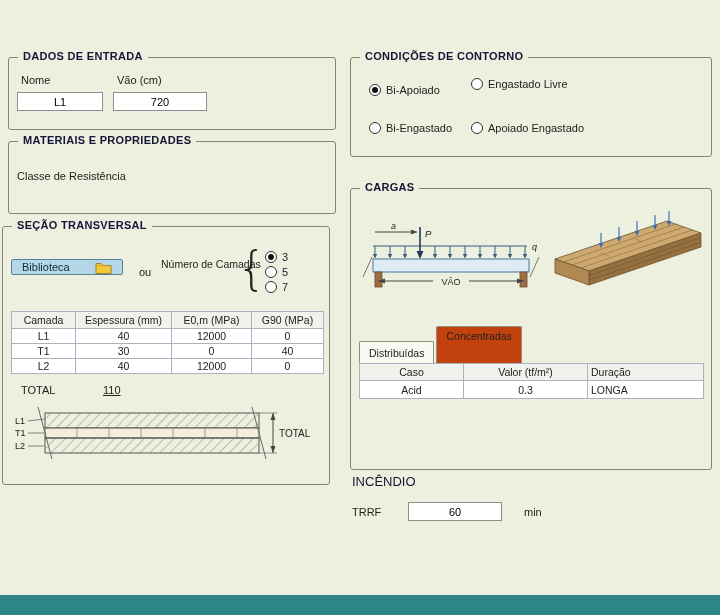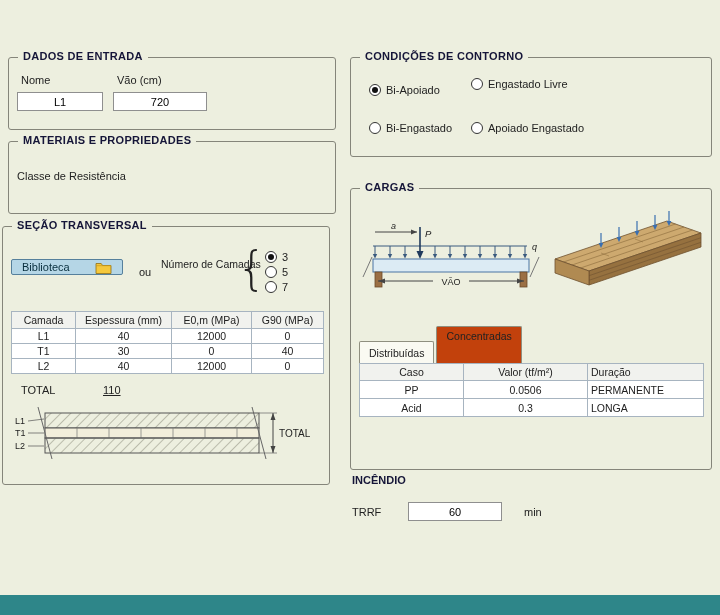--- a/index.html
+++ b/index.html
@@ -82,21 +82,21 @@
   .tab { box-sizing:border-box; font-size:10.5px; color:#222; background:#c2410c;
          border:1px solid #8f8f7f; border-bottom:none; padding:3px 9px 0;
          border-radius:2px 2px 0 0; height:37px; margin-right:2px; cursor:pointer; }
   .tab.active { background:#fafaf2; height:22px; padding-top:5px; }
 
   
   .diag { position:absolute; }
   #beam-svg  { left:8px;   top:32px; }
   #panel-svg { left:198px; top:14px; }
   #cross-svg { left:8px;   top:176px; }
-  .section-title { position:absolute; font-size:11px; font-weight:bold; color:#151538; }
+  .section-title { position:absolute; font-size:13px; font-weight:normal; color:#151538; }
   #incendio-title { left:352px; top:474px; }
   #lbl-trrf { left:352px; top:506px; }
   #inp-trrf { left:408px; top:502px; width:92px; }
   #lbl-min  { left:524px; top:506px; }
   .bottombar { position:absolute; left:0; bottom:0; width:720px; height:20px; background:#2e8689; }
 </style>
 </head>
 <body>
 
 <div class="app">
@@ -311,25 +311,20 @@
         </colgroup>
       <thead>
         <tr>
           <th>Caso</th>
           <th>Valor (tf/m²)</th>
           <th class="col-left">Duração</th>
         </tr>
       </thead>
       <tbody>
         <tr>
-          <td>PP</td>
-          <td>0.0506</td>
-          <td class="col-left">PERMANENTE</td>
-        </tr>
-        <tr>
           <td>Acid</td>
           <td>0.3</td>
           <td class="col-left">LONGA</td>
         </tr>
       </tbody>
     </table>
   </div>
 
   <div class="section-title" id="incendio-title">INCÊNDIO</div>
   <span class="lbl" id="lbl-trrf">TRRF</span>

